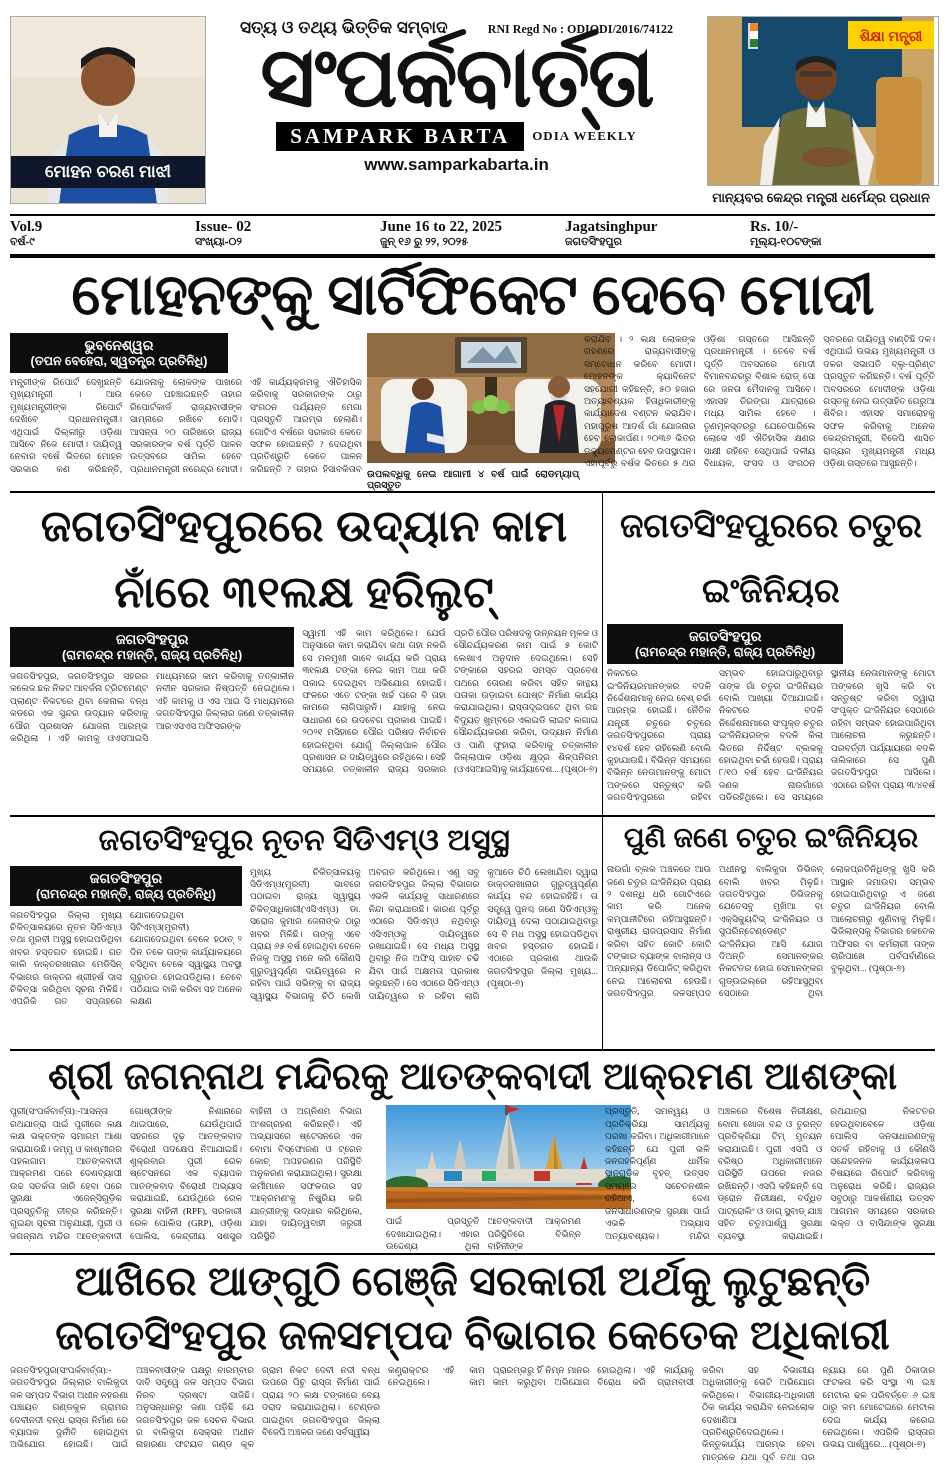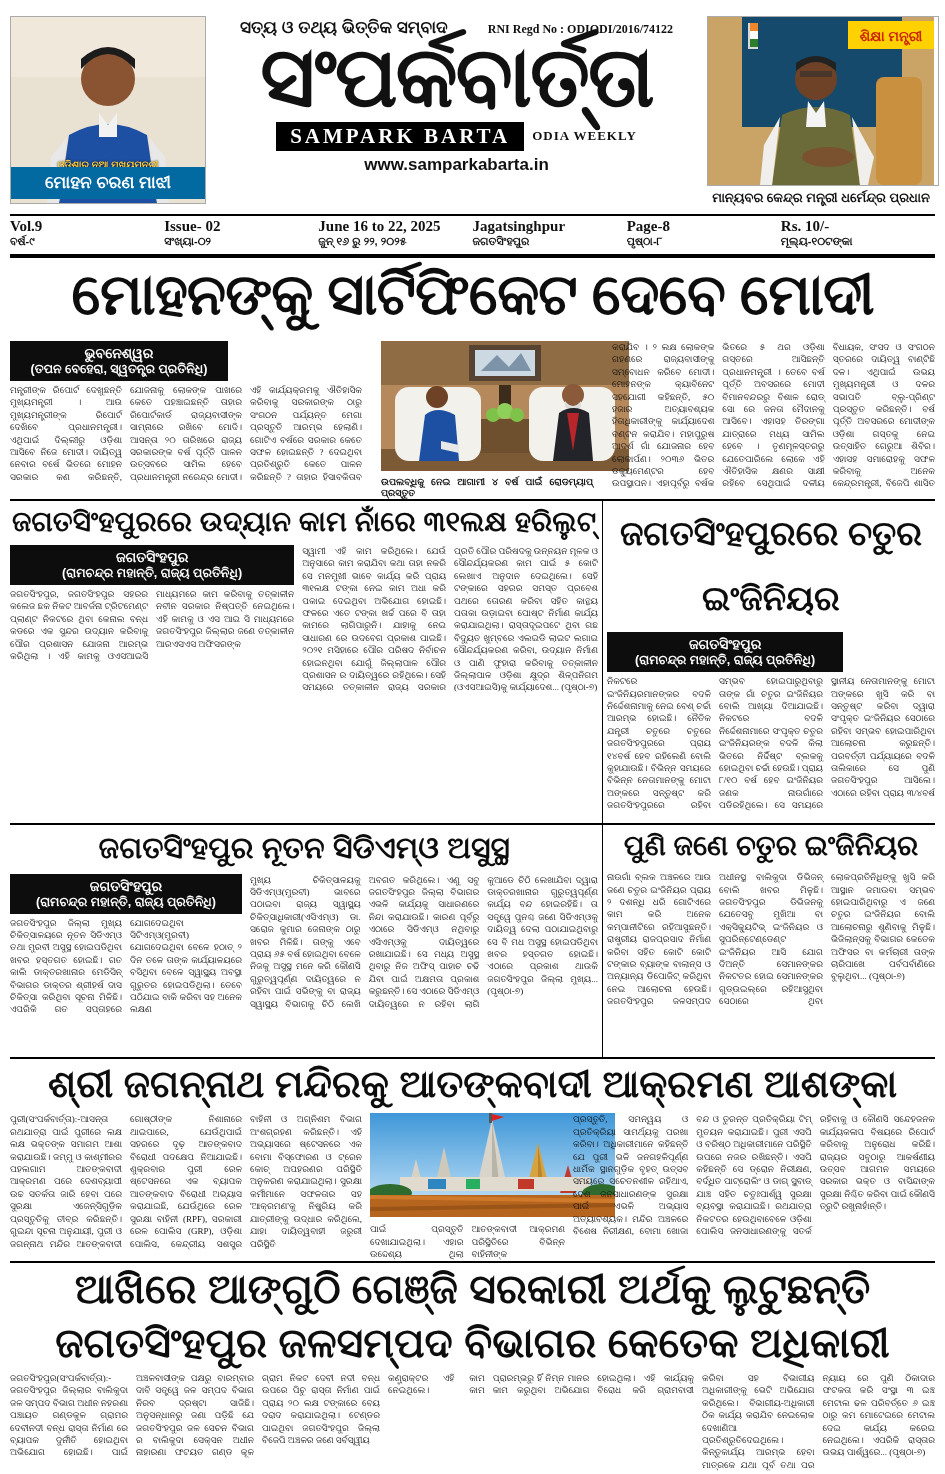--- a/index.html
+++ b/index.html
@@ -9,21 +9,21 @@
     font-family:"Liberation Serif", serif; overflow:hidden; position:relative;
     padding:0 10px;
   }
   
   .mast{ display:flex; height:214px; padding-top:16px; gap:8px; }
   .photo-card{ position:relative; border:1px solid #aaa; overflow:hidden; flex:none; }
   .photo-card svg{ display:block; }
   .mast-left{ width:196px; height:188px; }
   .mast-left .kicker{ position:absolute; left:0; right:0; bottom:32px; text-align:center;
      color:#ffd23f; font-size:10px; font-weight:bold; font-family:"Liberation Sans",sans-serif; text-shadow:0 0 2px #000;}
-  .mast-left .nameband{ position:absolute; left:0; right:0; bottom:4px; height:32px; background:#0369a1;
+  .mast-left .nameband{ position:absolute; left:0; right:0; bottom:15px; height:32px; background:#0f172a;
      color:#fff; font-size:17px; font-weight:bold; text-align:center; line-height:32px;
      font-family:"Liberation Sans",sans-serif;}
   .mast-right{ width:232px; }
   .mast-right-wrap{ width:228px; flex:none; }
   .mast-right-cap{ font-size:13px; font-weight:bold; text-align:center; margin-top:4px;
      font-family:"Liberation Sans",sans-serif;}
   .mast-center{ flex:1; text-align:center; position:relative; }
   .tagline-row{ display:flex; justify-content:center; gap:40px; align-items:baseline; margin-top:2px;}
   .tagline{ font-size:17px; font-weight:bold; font-family:"Liberation Sans",sans-serif; }
   .rni{ font-size:12px; font-weight:bold; }
@@ -36,37 +36,37 @@
   .website{ font-size:17px; font-weight:bold; margin-top:4px; font-family:"Liberation Sans",sans-serif; }
   
   .infobar{ display:flex; border-top:2px solid #000; border-bottom:4px solid #000;
      height:44px; align-items:stretch; }
   .info-cell{ flex:1; text-align:left; padding-top:2px; }
   .info-en{ font-size:15px; font-weight:bold; }
   .info-od{ font-size:11px; font-weight:bold; font-family:"Liberation Sans",sans-serif; }
   
   .hl{ font-family:"Liberation Sans",sans-serif; font-weight:900; text-align:center; color:#0d0d0d; }
   .hl-a1{ font-size:57px; line-height:1.28; letter-spacing:-1px; }
-  .hl-a2{ font-size:28px; line-height:1.5; }
+  .hl-a2{ font-size:44px; line-height:1.5; }
   .hl-a3{ font-size:34px; line-height:1.9; }
   .hl-a4{ font-size:30px; line-height:1.55; }
   .hl-a5{ font-size:28px; line-height:1.5; }
   .hl-a6{ font-size:38px; line-height:1.35; }
   .hl-a7{ font-size:41px; line-height:1.3; }
   .dateline{ background:#0d0d0d; color:#fff; text-align:center;
      font-family:"Liberation Sans",sans-serif; font-weight:bold; padding:4px 2px; }
   .dl1{ font-size:14px; } .dl2{ font-size:12.5px; }
   .body-txt{ font-size:9px; line-height:1.38; text-align:justify; overflow:hidden;
      word-break:break-word; }
   .c2{ column-count:2; column-gap:8px; }
   .c3{ column-count:3; column-gap:8px; }
   .rule{ border-top:2px solid #000; }
   .vline{ width:1px; background:#000; flex:none; }
   
-  .a1-body{ display:flex; gap:19px; height:158px; margin-top:10px; }
+  .a1-body{ display:flex; gap:5px; height:158px; margin-top:2px; }
   .a1-left{ width:352px; flex:none; }
   .a1-left .dateline{ width:218px; margin-bottom:3px; }
   .a1-mid{ width:212px; flex:none; }
   .a1-cap{ font-size:9.5px; text-align:justify; margin-top:2px; font-weight:bold;}
   .a1-right{ flex:1; }
   .col-fill{ height:100%; }
   .a1-left .body-txt{ height:100px; }
   
   .sec-row{ display:flex; gap:4px; }
   .a2{ width:588px; flex:none; }
@@ -79,21 +79,21 @@
   .a3-body{ height:148px; }
   
   .a4{ width:588px; flex:none; }
   .a5{ flex:1; }
   .a4-body{ display:flex; gap:8px; height:182px; margin-top:2px; }
   .a4-bl{ width:40%; } .a4-br{ width:60%; }
   .a4-bl .dateline{ margin-bottom:3px; }
   .a4-bl .body-txt{ height:126px; }
   .a5-body{ height:186px; margin-top:4px; }
   
-  .a6-body{ display:flex; gap:8px; height:148px; margin-top:3px; }
+  .a6-body{ display:flex; gap:24px; height:148px; margin-top:3px; }
   .a6-left{ width:352px; flex:none; }
   .a6-mid{ width:195px; flex:none; }
   .a6-right{ flex:1; }
   .a6-sub{ margin-top:2px; height:40px; }
   
   .a7-body{ display:flex; gap:8px; height:122px; margin-top:2px; }
   .a7-left{ width:370px; flex:none; }
   .a7-mid{ width:306px; flex:none; }
   .a7-right{ flex:1; }
   .bullet-box{ background:#e9e9e7; border:1px solid #bbb; padding:5px 8px; margin-bottom:3px; }
@@ -172,24 +172,20 @@
       <div class="info-en">Issue- 02</div>
       <div class="info-od">ସଂଖ୍ୟା-୦୨</div>
     </div>
     <div class="info-cell">
       <div class="info-en">June 16  to 22,  2025</div>
       <div class="info-od">ଜୁନ୍ ୧୬ ରୁ ୨୨, ୨୦୨୫</div>
     </div>
     <div class="info-cell">
       <div class="info-en">Jagatsinghpur</div>
       <div class="info-od">ଜଗତସିଂହପୁର</div>
-    </div>
-    <div class="info-cell">
-      <div class="info-en">Page-8</div>
-      <div class="info-od">ପୃଷ୍ଠା-୮</div>
     </div>
     <div class="info-cell">
       <div class="info-en">Rs. 10/-</div>
       <div class="info-od">ମୂଲ୍ୟ-୧୦ଟଙ୍କା</div>
     </div>
   </div>
 
   <div>
     <div class="hl hl-a1">ମୋହନଙ୍କୁ ସାର୍ଟିଫିକେଟ ଦେବେ ମୋଦୀ</div>
     <div class="a1-body">

